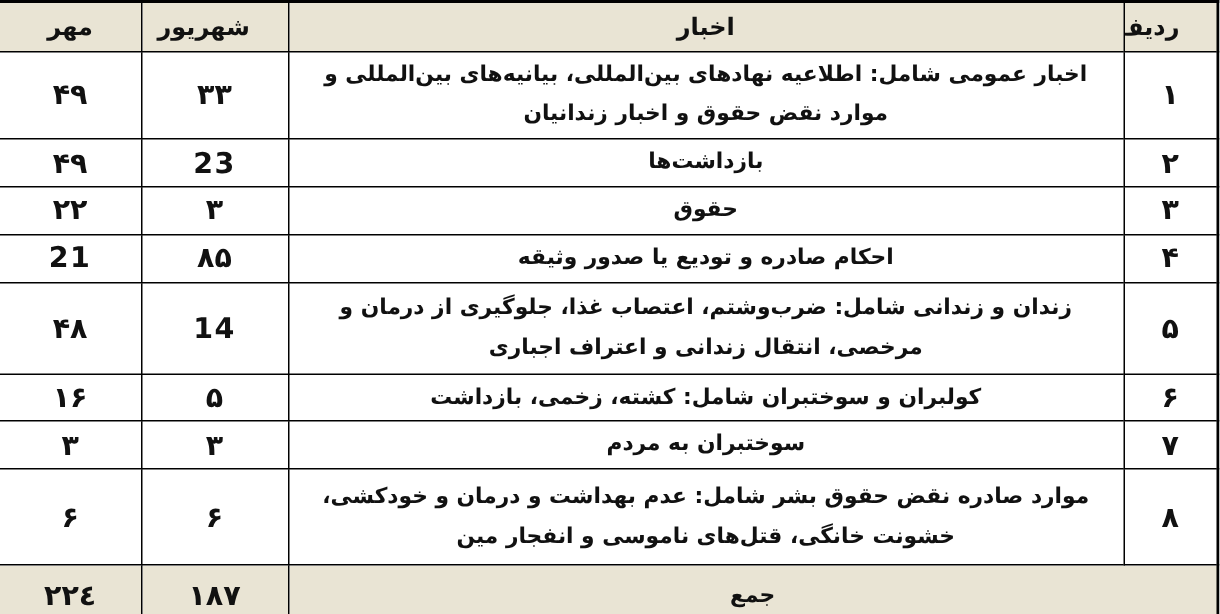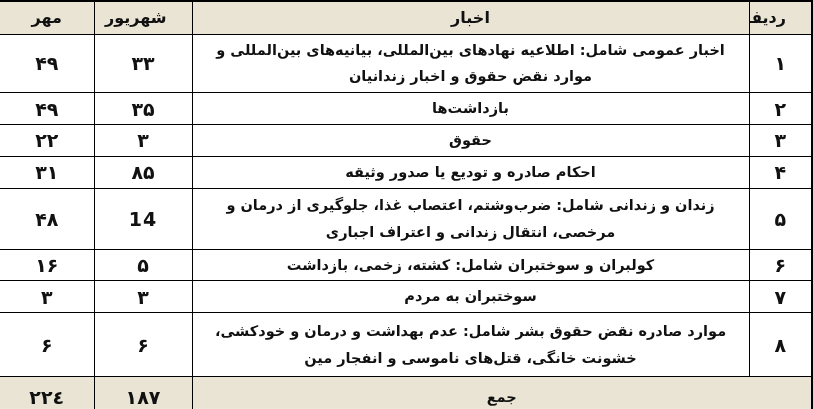--- a/index.html
+++ b/index.html
@@ -78,34 +78,34 @@
   <tbody>
     <tr class="h-2line">
       <td class="num-cell">۱</td>
       <td class="title-cell">اخبار عمومی شامل: اطلاعیه نهادهای بین‌المللی، بیانیه‌های بین‌المللی و موارد نقض حقوق و اخبار زندانیان</td>
       <td class="num-cell">۳۳</td>
       <td class="num-cell">۴۹</td>
     </tr>
     <tr class="h-1line">
       <td class="num-cell">۲</td>
       <td class="title-cell">بازداشت‌ها</td>
-      <td class="num-cell">۳۵</td>
+      <td class="num-cell">23</td>
       <td class="num-cell">۴۹</td>
     </tr>
     <tr class="h-1line">
       <td class="num-cell">۳</td>
       <td class="title-cell">حقوق</td>
       <td class="num-cell">۳</td>
       <td class="num-cell">۲۲</td>
     </tr>
     <tr class="h-1line">
       <td class="num-cell">۴</td>
       <td class="title-cell">احکام صادره و تودیع یا صدور وثیقه</td>
       <td class="num-cell">۸۵</td>
-      <td class="num-cell">۳۱</td>
+      <td class="num-cell">21</td>
     </tr>
     <tr class="h-2line-b">
       <td class="num-cell">۵</td>
       <td class="title-cell">زندان و زندانی شامل: ضرب‌وشتم، اعتصاب غذا، جلوگیری از درمان و مرخصی، انتقال زندانی و اعتراف اجباری</td>
       <td class="num-cell">14</td>
       <td class="num-cell">۴۸</td>
     </tr>
     <tr class="h-1line">
       <td class="num-cell">۶</td>
       <td class="title-cell">کولبران و سوختبران شامل: کشته، زخمی، بازداشت</td>

